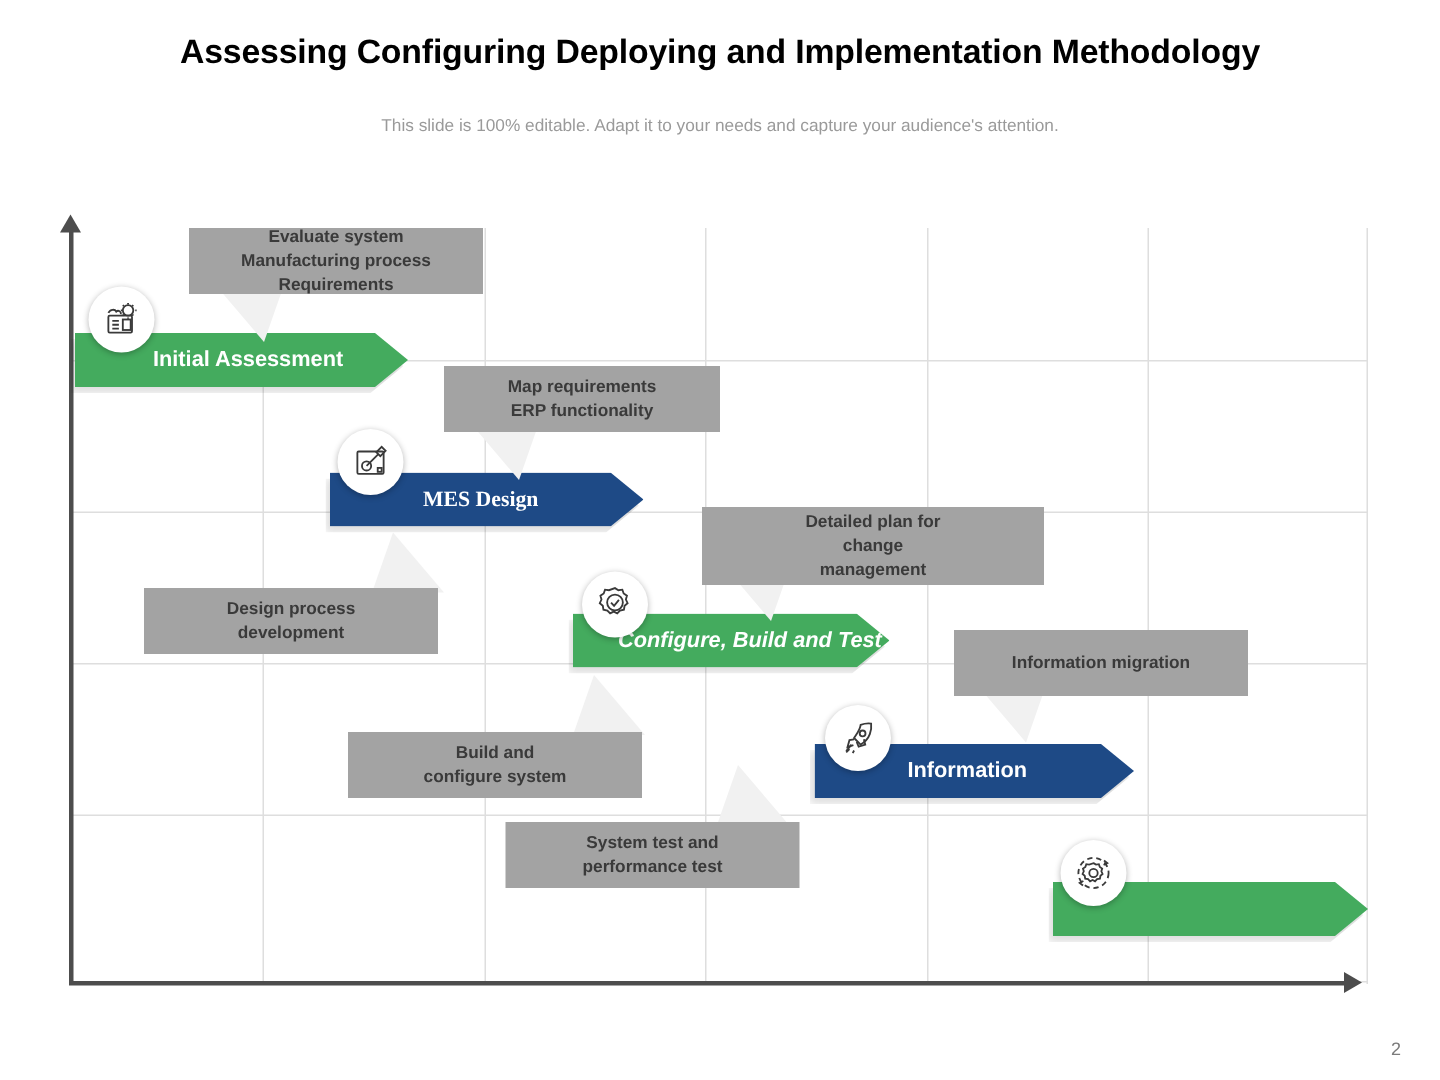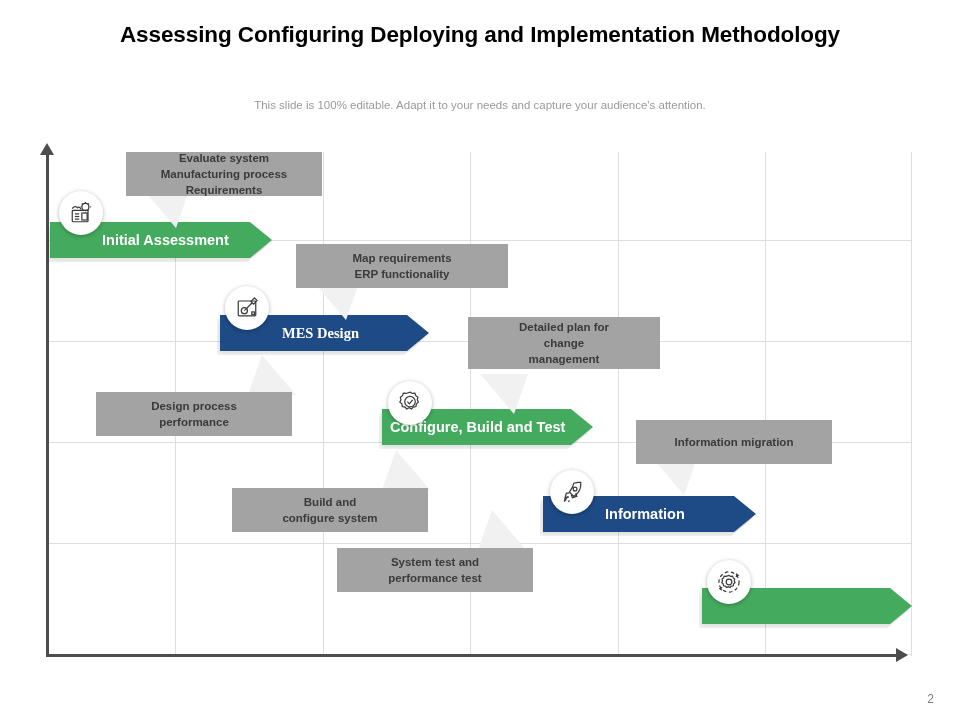--- a/index.html
+++ b/index.html
@@ -16,21 +16,21 @@
   .title{
     position:absolute;left:0;top:22px;width:960px;
     text-align:center;
     font-size:22.5px;font-weight:bold;color:#000000;
     letter-spacing:-0.1px;
     white-space:nowrap;
   }
   .subtitle{
     position:absolute;left:0;top:78px;width:960px;
     text-align:center;
-    font-size:11.5px;color:#9a9a9a;font-weight:normal;margin-top:21px;
+    font-size:11.5px;color:#9a9a9a;font-weight:normal;
   }
 
   
   .plot{position:absolute;left:46px;top:152px;width:866px;height:504px;}
 
   .gridline-h{position:absolute;left:0;height:1px;background:#dedede;width:866px;}
   .gridline-v{position:absolute;top:0;width:1px;background:#dedede;height:504px;}
 
   
   .axis-y{
@@ -165,57 +165,57 @@
       <line x1="9" y1="20" x2="14" y2="20"></line>
       <line x1="9" y1="23" x2="14" y2="23"></line>
       <rect x="17" y="16" width="6" height="8"></rect>
       <circle cx="21" cy="9" r="4"></circle>
       <path d="M21 4.5v-1M21 14.5v1M16.5 9h-1M26.5 9h1M17.8 5.8l-.8-.8M24.2 12.2l.8.8M24.2 5.8l.8-.8M17.8 12.2l-.8.8"></path>
       <path d="M6 11c1.5-3 5-3 6-1 1.5-1.5 4 0 3.5 2"></path>
     </svg>
   </div>
 
   <div class="tail tail-dl" style="left:312px;top:280px;"></div>
-  <div class="callout" style="left:296px;top:244px;width:212px;height:44px;">
+  <div class="callout" style="left:296px;top:244px;width:184px;height:44px;">
     <div class="ctext">Map requirements
 ERP  functionality</div>
   </div>
 
   <div class="stage" style="left:220px;top:315px;width:209px;font-family:Liberation Serif, serif;">
     <div class="chev-shadow"></div>
     <div class="chev navy"></div>
     <div class="stage-label" style="left:62px;">MES Design</div>
   </div>
   <div class="icon-badge" style="left:225px;top:286px;">
     <svg width="28" height="28" viewBox="0 0 32 32" fill="none" stroke="#3a3a3a" stroke-width="1.4">
       <rect x="6" y="8" width="20" height="17" rx="1"></rect>
       <circle cx="13" cy="19" r="3.5"></circle>
       <line x1="13" y1="19" x2="22" y2="10"></line>
       <path d="M20.5 8.5l4-4 3 3-4 4z"></path>
       <rect x="21.5" y="20.5" width="3" height="3"></rect>
     </svg>
   </div>
 
   <div class="tail tail-dl" style="left:480px;top:374px;"></div>
-  <div class="callout" style="left:468px;top:317px;width:192px;height:52px;">
+  <div class="callout" style="left:468px;top:338px;width:228px;height:52px;">
     <div class="ctext">Detailed plan for
 change
 management</div>
   </div>
 
   <div class="tail tail-ur" style="left:248px;top:355px;"></div>
   <div class="callout" style="left:96px;top:392px;width:196px;height:44px;">
     <div class="ctext">Design process
-performance</div>
+development</div>
   </div>
 
   <div class="stage" style="left:382px;top:409px;width:211px;">
     <div class="chev-shadow"></div>
     <div class="chev green"></div>
-    <div class="stage-label" style="left:8px;">Configure, Build and Test</div>
+    <div class="stage-label" style="left:30px;font-style:italic;">Configure, Build and Test</div>
   </div>
   <div class="icon-badge" style="left:388px;top:381px;">
     <svg width="28" height="28" viewBox="0 0 32 32" fill="none" stroke="#3a3a3a" stroke-width="1.4">
       <path d="M16 3.5l2.6 1.6 3-.4 1 2.9 2.5 1.7-.8 2.9 1.3 2.8-2.3 2-.5 3-3 .6-2.1 2.2-2.7-1.4-2.7 1.4-2.1-2.2-3-.6-.5-3-2.3-2 1.3-2.8-.8-2.9 2.5-1.7 1-2.9 3 .4z"></path>
         <circle cx="16" cy="14.5" r="6"></circle>
       <polyline points="13,14.5 15.3,17 19,12.5"></polyline>
     </svg>
   </div>
 
   <div class="tail tail-dl" style="left:650px;top:455px;"></div>

